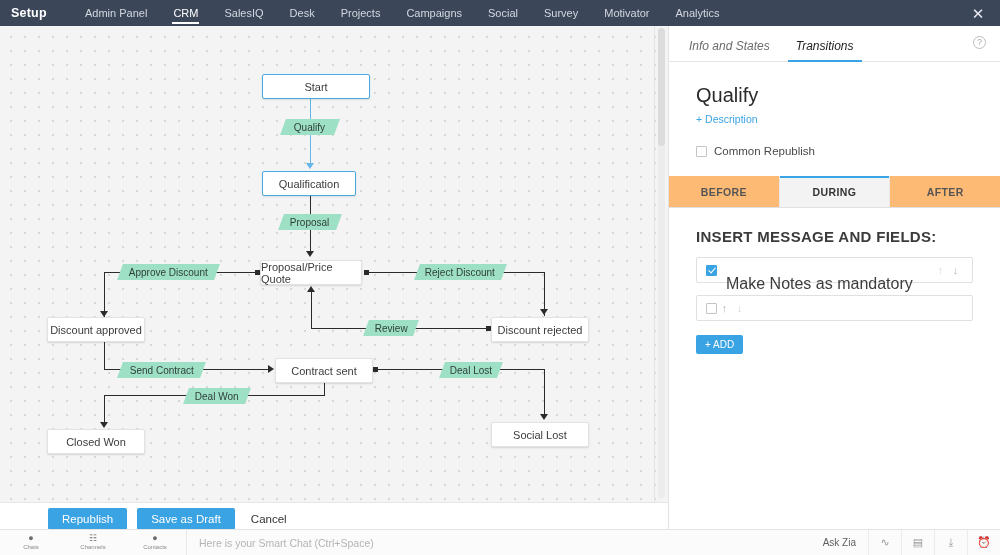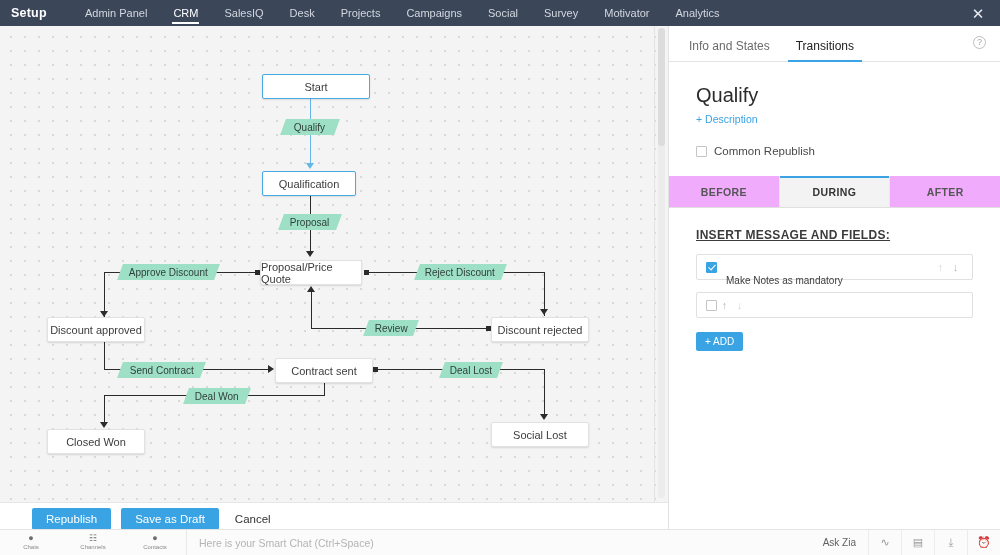--- a/index.html
+++ b/index.html
@@ -81,41 +81,41 @@
   .arw.down { border-left: 4px solid transparent; border-right: 4px solid transparent; border-top: 6px solid #2b2b2b; }
   .arw.down.blue { border-top-color: #64b5e8; }
   .arw.up   { border-left: 4px solid transparent; border-right: 4px solid transparent; border-bottom: 6px solid #2b2b2b; }
   .arw.right{ border-top: 4px solid transparent; border-bottom: 4px solid transparent; border-left: 6px solid #2b2b2b; }
   .dot { position: absolute; width: 5px; height: 5px; background: #2b2b2b; z-index: 2; }
 
   
   .actionbar {
     position: absolute; left: 0; top: 502px; width: 668px; height: 32px;
     background: #ffffff; border-top: 1px solid #e6e6e6;
-    display: flex; align-items: center; padding-left: 32px; gap: 10px;
+    display: flex; align-items: center; padding-left: 48px; gap: 10px;
   }
   .btn-primary {
     background: #3aa3e3; color: #ffffff; font-size: 11.5px;
     border: none; border-radius: 2px; height: 22px; padding: 0 14px;
     display: flex; align-items: center; cursor: pointer;
   }
   .btn-link { font-size: 11.5px; color: #333; padding: 0 6px; cursor: pointer; }
 
   
   .panel {
     position: absolute; left: 668px; top: 26px; width: 332px; height: 503px;
     background: #ffffff; border-left: 1px solid #e2e2e2;
   }
   .ptabs {
     height: 36px; border-bottom: 1px solid #e4e4e4; display: flex;
     align-items: flex-end; padding: 0 16px; position: relative;
   }
   .ptab {
     font-size: 12px; color: #6b6b6b; padding: 0 4px 8px 4px; margin-right: 18px;
-    position: relative; cursor: pointer;
+    position: relative; cursor: pointer; font-style: italic;
   }
   .ptab.active { color: #222; }
   .ptab.active::after {
     content: ""; position: absolute; left: -4px; right: -4px; bottom: -1px;
     height: 2px; background: #3aa3e3;
   }
   .help-icon {
     position: absolute; right: 14px; top: 10px; width: 13px; height: 13px;
     border: 1px solid #bdbdbd; border-radius: 50%; color: #aaa;
     font-size: 9px; line-height: 11px; text-align: center;
@@ -132,35 +132,35 @@
   .cbx.on { background: #3aa3e3; border-color: #3aa3e3; }
   .cbx.on::after {
     content: ""; position: absolute; left: 3px; top: 0.5px; width: 3px; height: 6px;
     border: solid #ffffff; border-width: 0 1.6px 1.6px 0; transform: rotate(42deg);
   }
 
   .stabs { display: flex; margin-top: 19px; border-bottom: 1px solid #e0e0e0; }
   .stab {
     flex: 1; text-align: center; font-size: 10.5px; font-weight: bold;
     letter-spacing: .4px; color: #555; padding: 10px 0 9px 0;
-    background: #f0abfc; border-right: 1px solid #e8e8e8; cursor: pointer;
+    background: #fdba74; border-right: 1px solid #e8e8e8; cursor: pointer;
   }
   .stab:last-child { border-right: none; }
   .stab.active { background: #f3f3f3; box-shadow: inset 0 2px 0 0 #3aa3e3; color: #333; }
 
   .sectitle {
-    font-size: 12px; font-weight: bold; color: #3b3b3b;
-    letter-spacing: .3px; padding: 20px 0 0 27px; text-decoration: underline;
+    font-size: 15px; font-weight: bold; color: #3b3b3b;
+    letter-spacing: .3px; padding: 20px 0 0 27px;
   }
   .msgrow {
     margin: 12px 27px 0 27px; height: 26px; border: 1px solid #e0e0e0;
     border-radius: 2px; display: flex; align-items: center; padding: 0 9px;
     background: #ffffff;
   }
-  .msgrow .mlbl { font-size: 10px; color: #3c3c3c; margin-left: 9px; flex: 1; margin-top: 27px; }
+  .msgrow .mlbl { font-size: 16px; color: #3c3c3c; margin-left: 9px; flex: 1; margin-top: 27px; }
   .msgrow .mar { color: #b7b7b7; font-size: 11px; width: 15px; text-align: center; cursor: pointer; }
   .msgrow .mar.dim { color: #d6d6d6; }
   .addbtn {
     margin: 14px 0 0 27px; background: #3aa3e3; color: #fff; font-size: 10px;
     border: none; border-radius: 2px; height: 19px; padding: 0 9px;
     display: inline-flex; align-items: center; cursor: pointer;
   }
 
   
   .chatbar {

